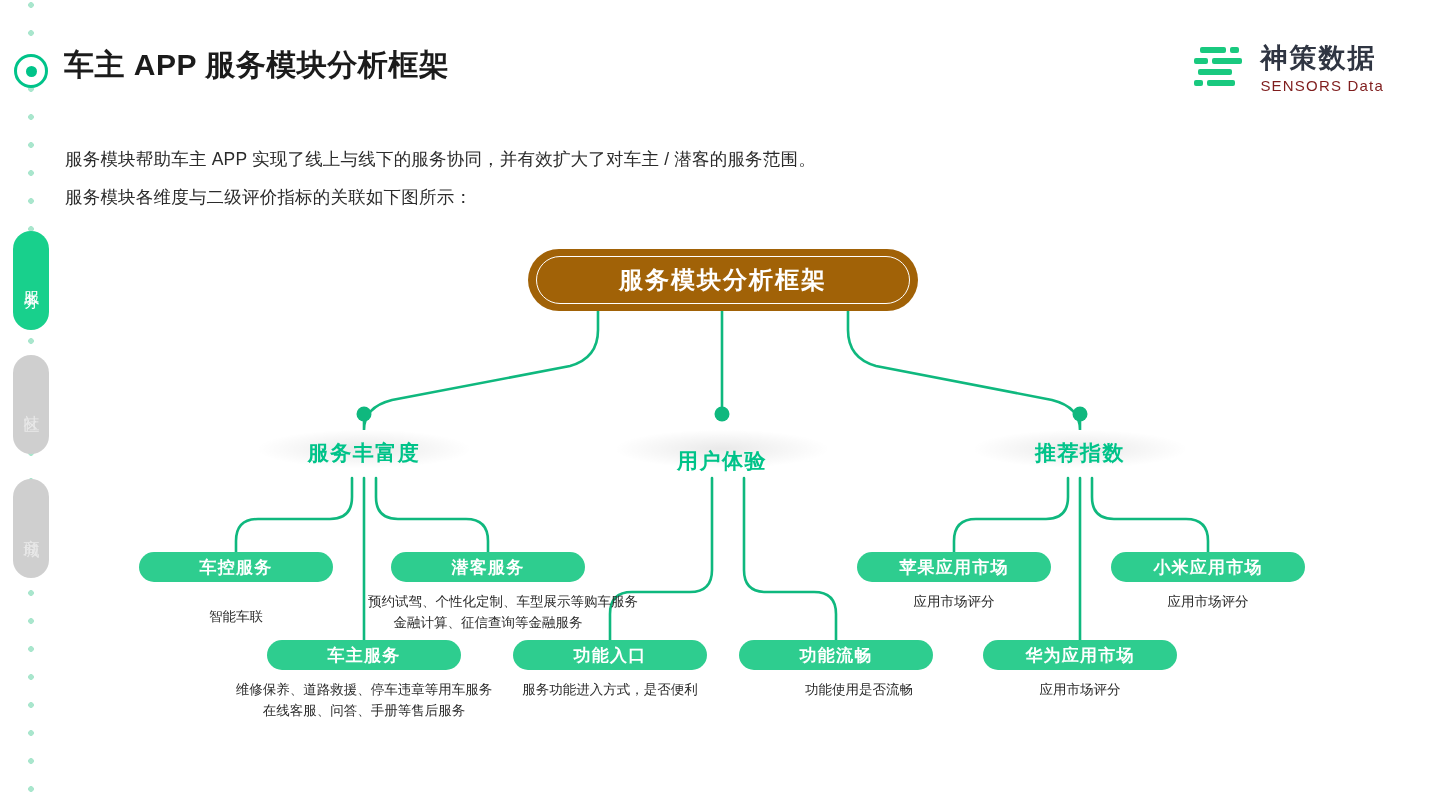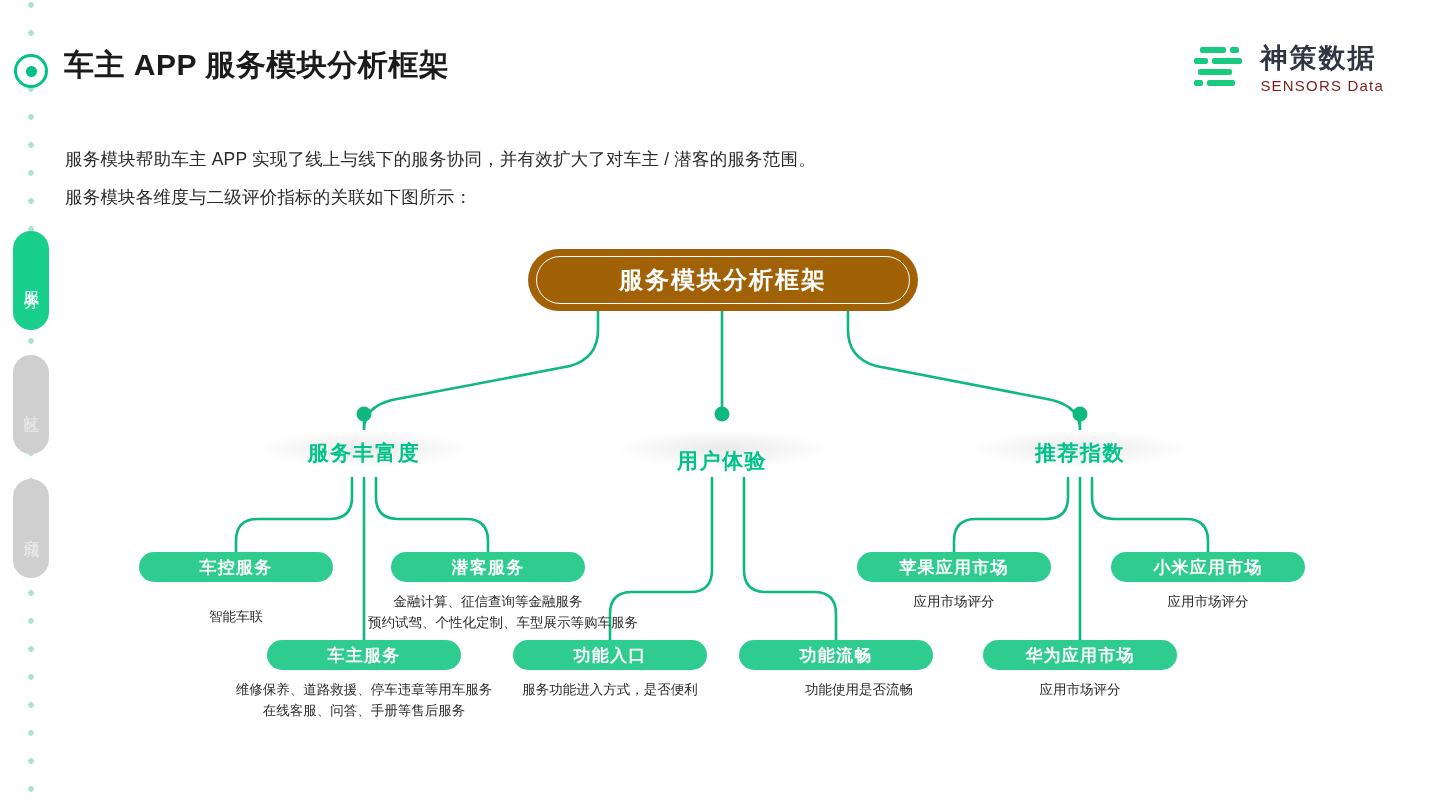--- a/index.html
+++ b/index.html
@@ -207,22 +207,22 @@
       <span>车控服务</span>
     </div>
     <div class="caption" style="left:139px;top:591px;width:194px;margin-top:15px;">
       <div>智能车联</div>
     </div>
 
     <div class="node node-leaf" style="left:391px;top:552px;width:194px;">
       <span>潜客服务</span>
     </div>
     <div class="caption" style="left:368px;top:591px;width:240px;">
+      <div>预约试驾、个性化定制、车型展示等购车服务</div>
       <div>金融计算、征信查询等金融服务</div>
-      <div>预约试驾、个性化定制、车型展示等购车服务</div>
     </div>
 
     <div class="node node-leaf" style="left:857px;top:552px;width:194px;">
       <span>苹果应用市场</span>
     </div>
     <div class="caption" style="left:857px;top:591px;width:194px;">
       <div>应用市场评分</div>
     </div>
 
     <div class="node node-leaf" style="left:1111px;top:552px;width:194px;">

